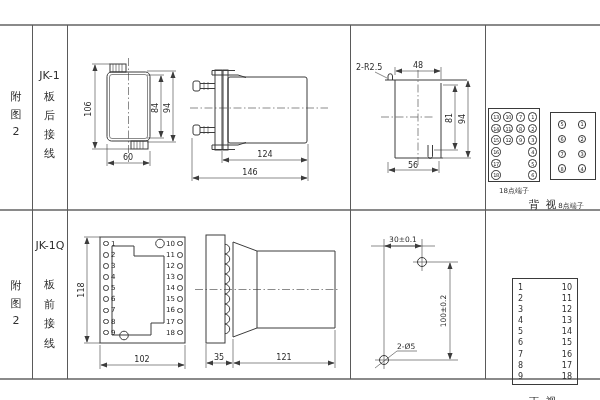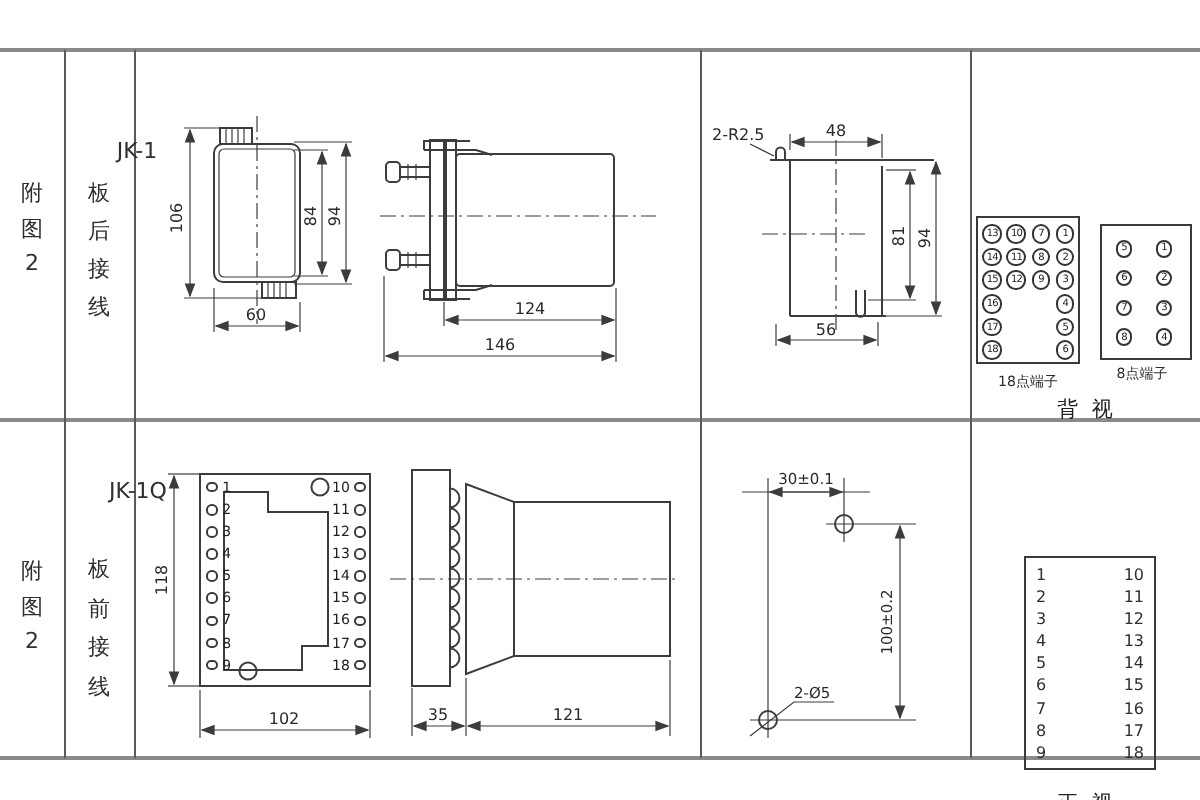--- a/index.html
+++ b/index.html
@@ -1,21 +1,21 @@
 <!DOCTYPE html>
 <html><head>
 <meta charset="utf-8">
 <style>
   html,body{margin:0;padding:0;background:#fff;}
   #sheet{position:relative;width:600px;height:400px;background:#ffffff;overflow:hidden;
          font-family:"DejaVu Sans","Liberation Sans",sans-serif;color:#2f2f2f;}
   .hline{position:absolute;left:0;width:600px;height:2px;background:#8a8a8a;}
   .vline{position:absolute;top:25px;height:354px;width:1px;background:#5a5a5a;}
   .vlabel{position:absolute;white-space:pre-line;text-align:center;font-size:11px;line-height:17.5px;color:#2f2f2f;}
-  .hlabel{position:absolute;text-align:center;font-size:11px;color:#2f2f2f;margin-left:19px;}
+  .hlabel{position:absolute;text-align:center;font-size:11px;color:#2f2f2f;}
   svg{position:absolute;overflow:visible;}
   svg line,svg path,svg rect,svg circle,svg polyline{stroke:#3c3c3c;fill:none;stroke-width:1;}
   svg .thin{stroke-width:0.6;}
   svg .cl{stroke-width:0.6;stroke-dasharray:8 2.5 1.5 2.5;}
   svg text{font-family:"DejaVu Sans","Liberation Sans",sans-serif;font-size:8px;fill:#2a2a2a;stroke:none;}
   svg .arr{fill:#3c3c3c;stroke:none;}
   .panel{position:absolute;margin-top:40px;}
   .tbox{position:absolute;border:1.4px solid #3a3a3a;box-sizing:border-box;}
   #box18{left:3px;top:43px;width:52px;height:74px;padding:2px 0 0 1px;}
   #box8{left:65px;top:47px;width:46px;height:68px;padding:4px 0 0 1px;}
@@ -282,21 +282,21 @@
         <div class="trow">
           <div class="tcell">
             <div class="circ">8</div>
           </div>
           <div class="tcell">
             <div class="circ">4</div>
           </div>
         </div>
       </div>
     <div class="smalllabel" style="left:0;top:121px;width:58px">18点端子</div>
-    <div class="smalllabel" style="left:60px;top:117px;width:52px">8点端子</div>
+    <div class="smalllabel" style="left:60px;top:136px;width:52px">8点端子</div>
     <div class="viewlabel" style="left:0;top:133px;width:115px">背  视</div>
   </div>
 
   <div class="vlabel" style="left:0;top:277px;width:32px">附
 图
 2</div>
   <div class="hlabel" style="left:30px;top:239px;width:40px">JK-1Q</div>
   <div class="vlabel" style="left:32px;top:275px;width:35px;line-height:19.5px">板
 前
 接

